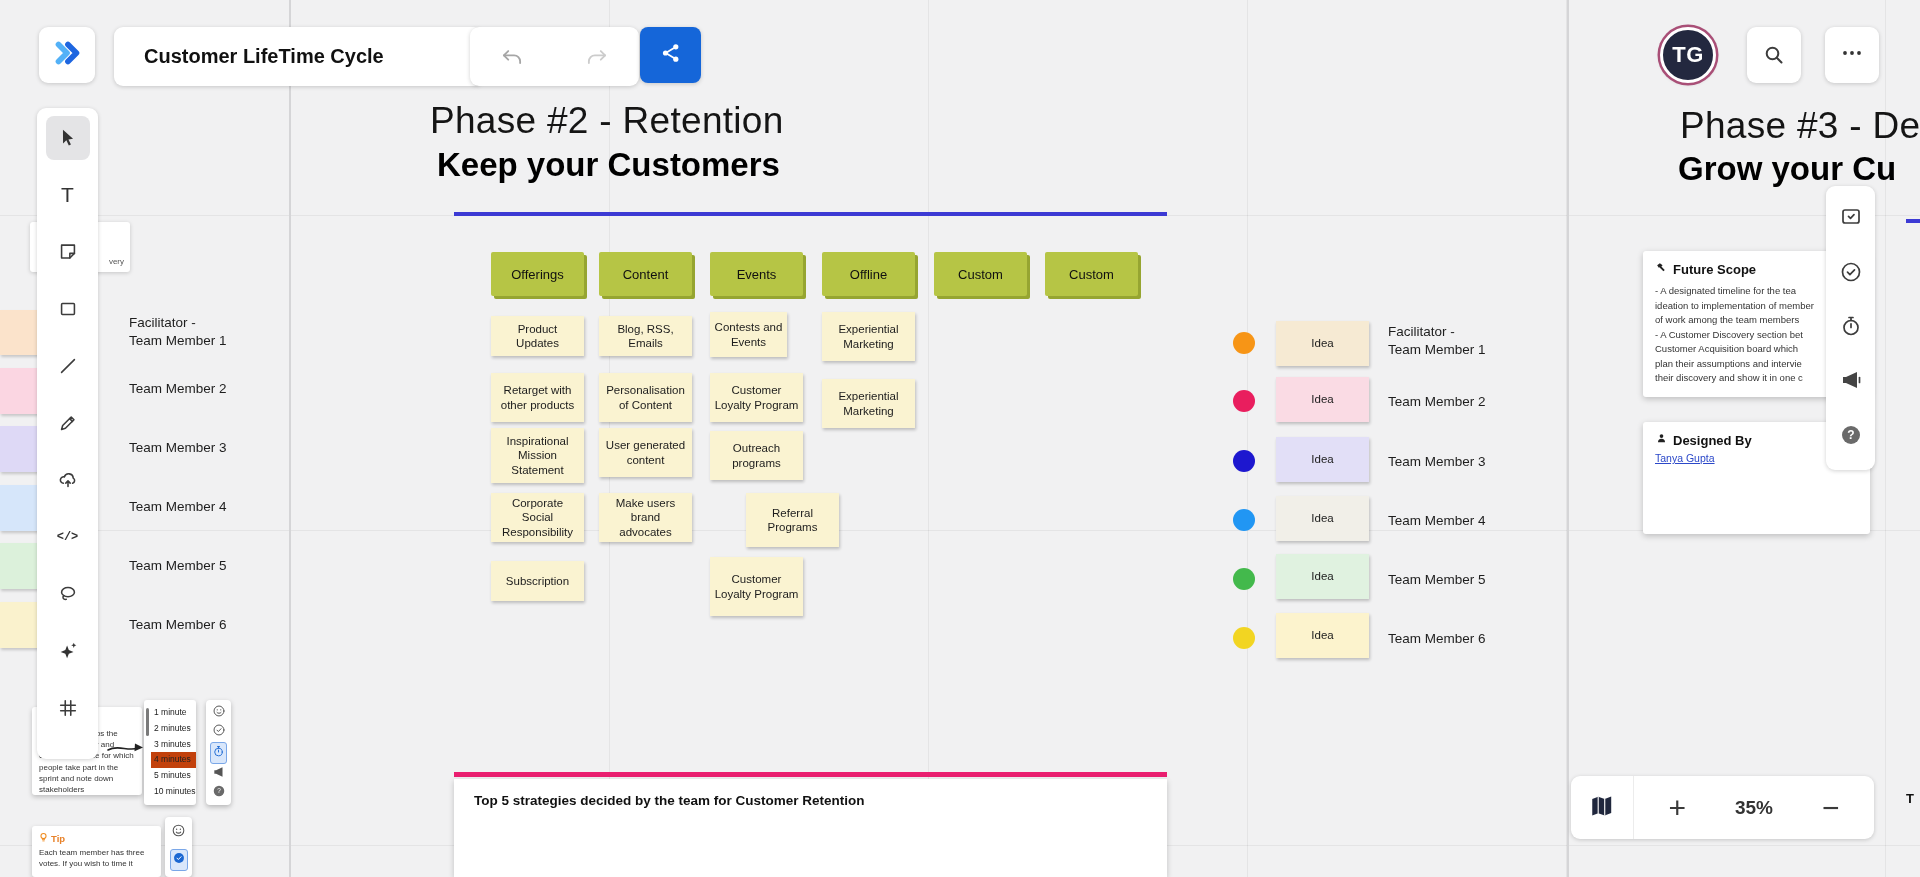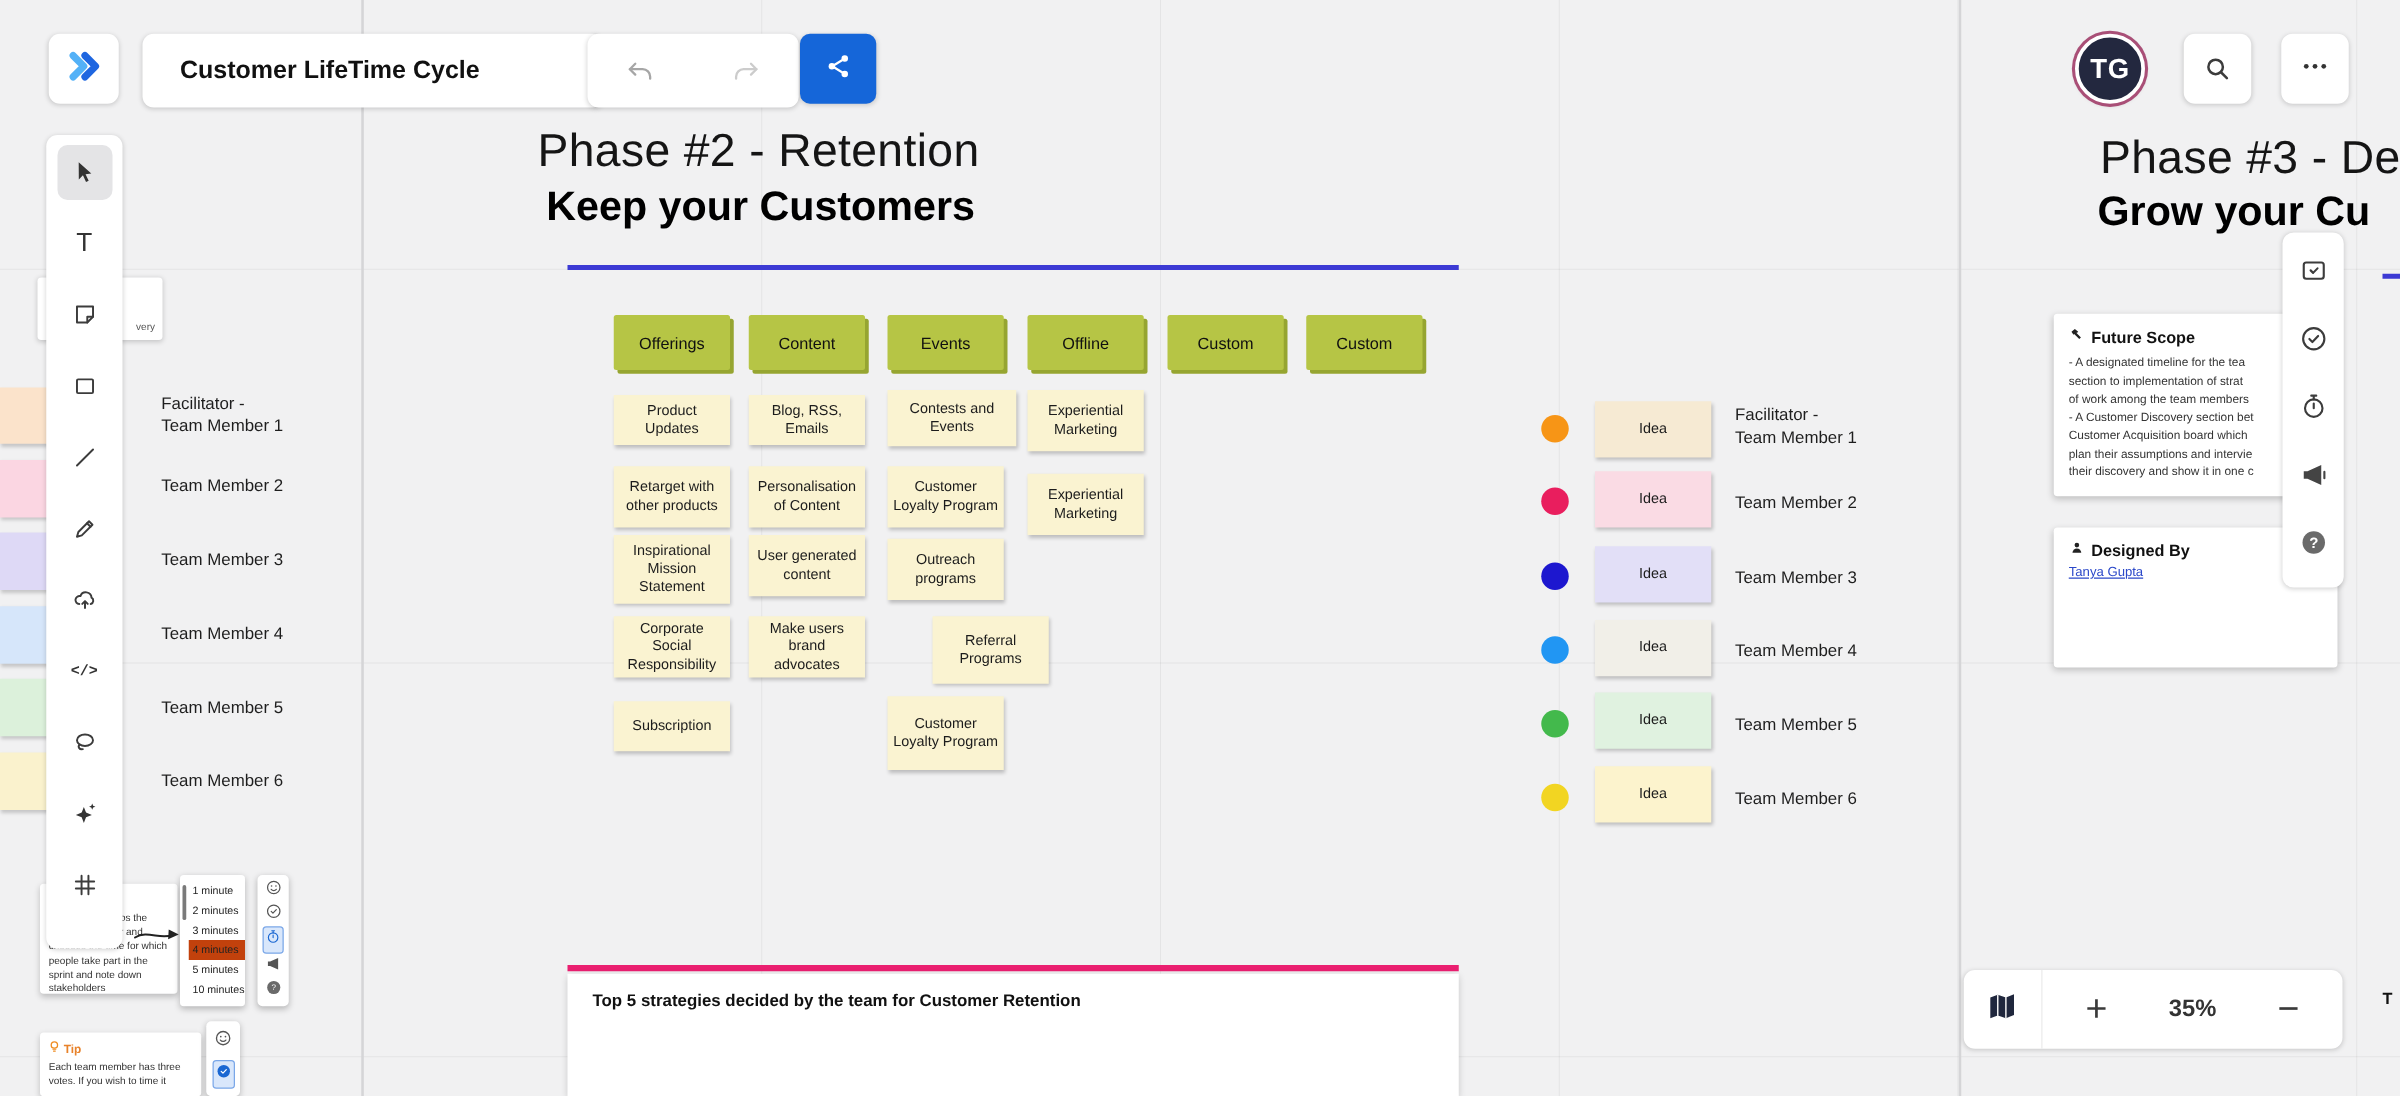--- a/index.html
+++ b/index.html
@@ -124,21 +124,21 @@
 <div class="note" style="left:491px;top:373px;width:93px;height:49px">Retarget with other products</div>
 <div class="note" style="left:491px;top:428px;width:93px;height:55px">Inspirational Mission Statement</div>
 <div class="note" style="left:491px;top:493px;width:93px;height:49px">Corporate Social Responsibility</div>
 <div class="note" style="left:491px;top:561px;width:93px;height:40px">Subscription</div>
 
 <div class="note" style="left:599px;top:316px;width:93px;height:40px">Blog, RSS, Emails</div>
 <div class="note" style="left:599px;top:373px;width:93px;height:49px">Personalisation of Content</div>
 <div class="note" style="left:599px;top:428px;width:93px;height:49px">User generated content</div>
 <div class="note" style="left:599px;top:493px;width:93px;height:49px">Make users brand advocates</div>
 
-<div class="note" style="left:710px;top:312px;width:103px;height:45px">Contests and Events</div>
+<div class="note" style="left:710px;top:312px;width:77px;height:45px">Contests and Events</div>
 <div class="note" style="left:710px;top:373px;width:93px;height:49px">Customer Loyalty Program</div>
 <div class="note" style="left:710px;top:431px;width:93px;height:49px">Outreach programs</div>
 <div class="note" style="left:746px;top:493px;width:93px;height:54px">Referral Programs</div>
 <div class="note" style="left:710px;top:557px;width:93px;height:59px">Customer Loyalty Program</div>
 
 <div class="note" style="left:822px;top:312px;width:93px;height:49px">Experiential Marketing</div>
 <div class="note" style="left:822px;top:379px;width:93px;height:49px">Experiential Marketing</div>
 
 <div class="team-label" style="left:129px;top:314px">Facilitator -
 Team Member 1</div>
@@ -181,21 +181,21 @@
   <div class="infotitle">
     <span class="sico">
       <svg width="13" height="13" viewBox="0 0 24 24">
           <path d="M4 8l5-4 5 4-2 2-1.6-1.1L18 16.5 15.5 19 8 11.4l-1 1z" fill="#222" stroke="none"></path>
         </svg>
     </span>
     <span>Future Scope</span>
   </div>
   <div style="margin-top:7px">
     <div class="fs-line">- A designated timeline for the tea</div>
-    <div class="fs-line">section to implementation of strat</div>
+    <div class="fs-line">ideation to implementation of member</div>
     <div class="fs-line">of work among the team members</div>
     <div class="fs-line">- A Customer Discovery section bet</div>
     <div class="fs-line">Customer Acquisition board which</div>
     <div class="fs-line">plan their assumptions and intervie</div>
     <div class="fs-line">their discovery and show it in one c</div>
   </div>
 </div>
 
 <div class="infocard" style="left:1643px;top:422px;width:227px;height:112px">
   <div class="infotitle">

